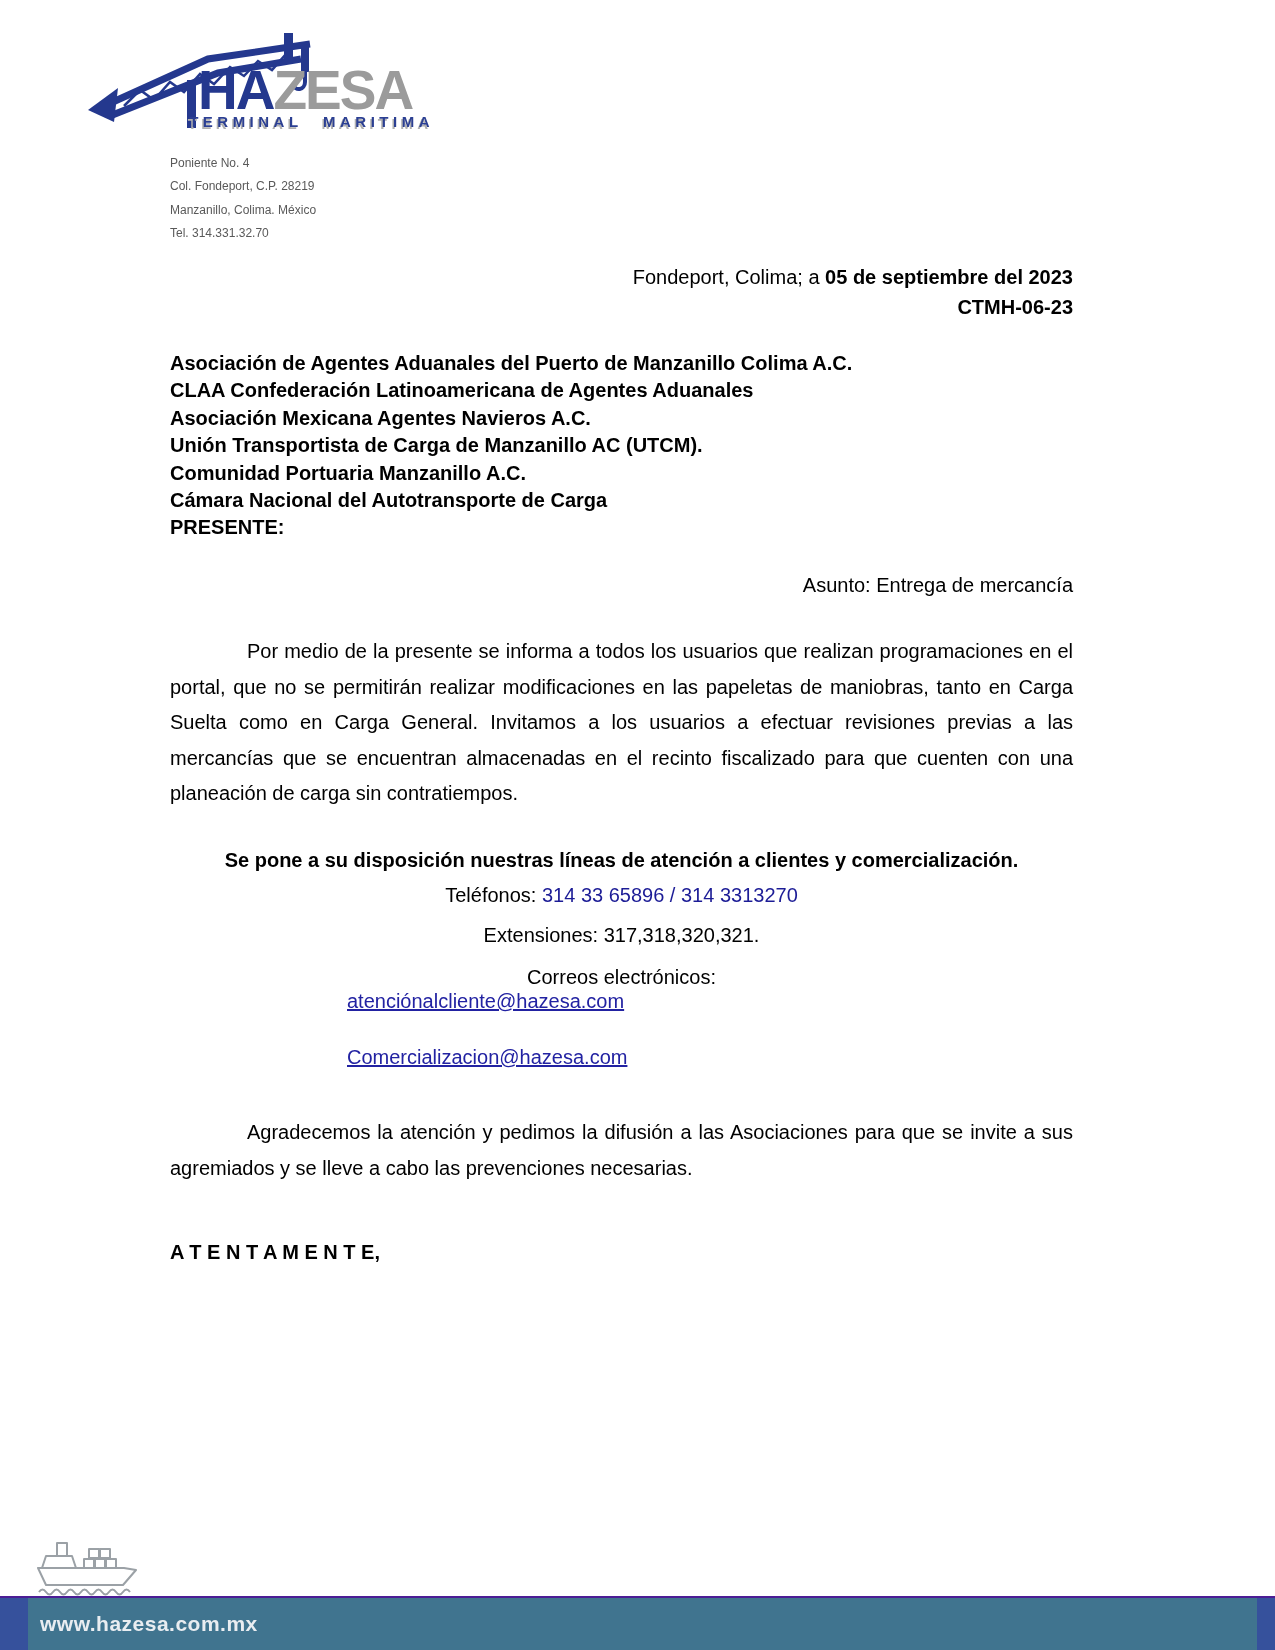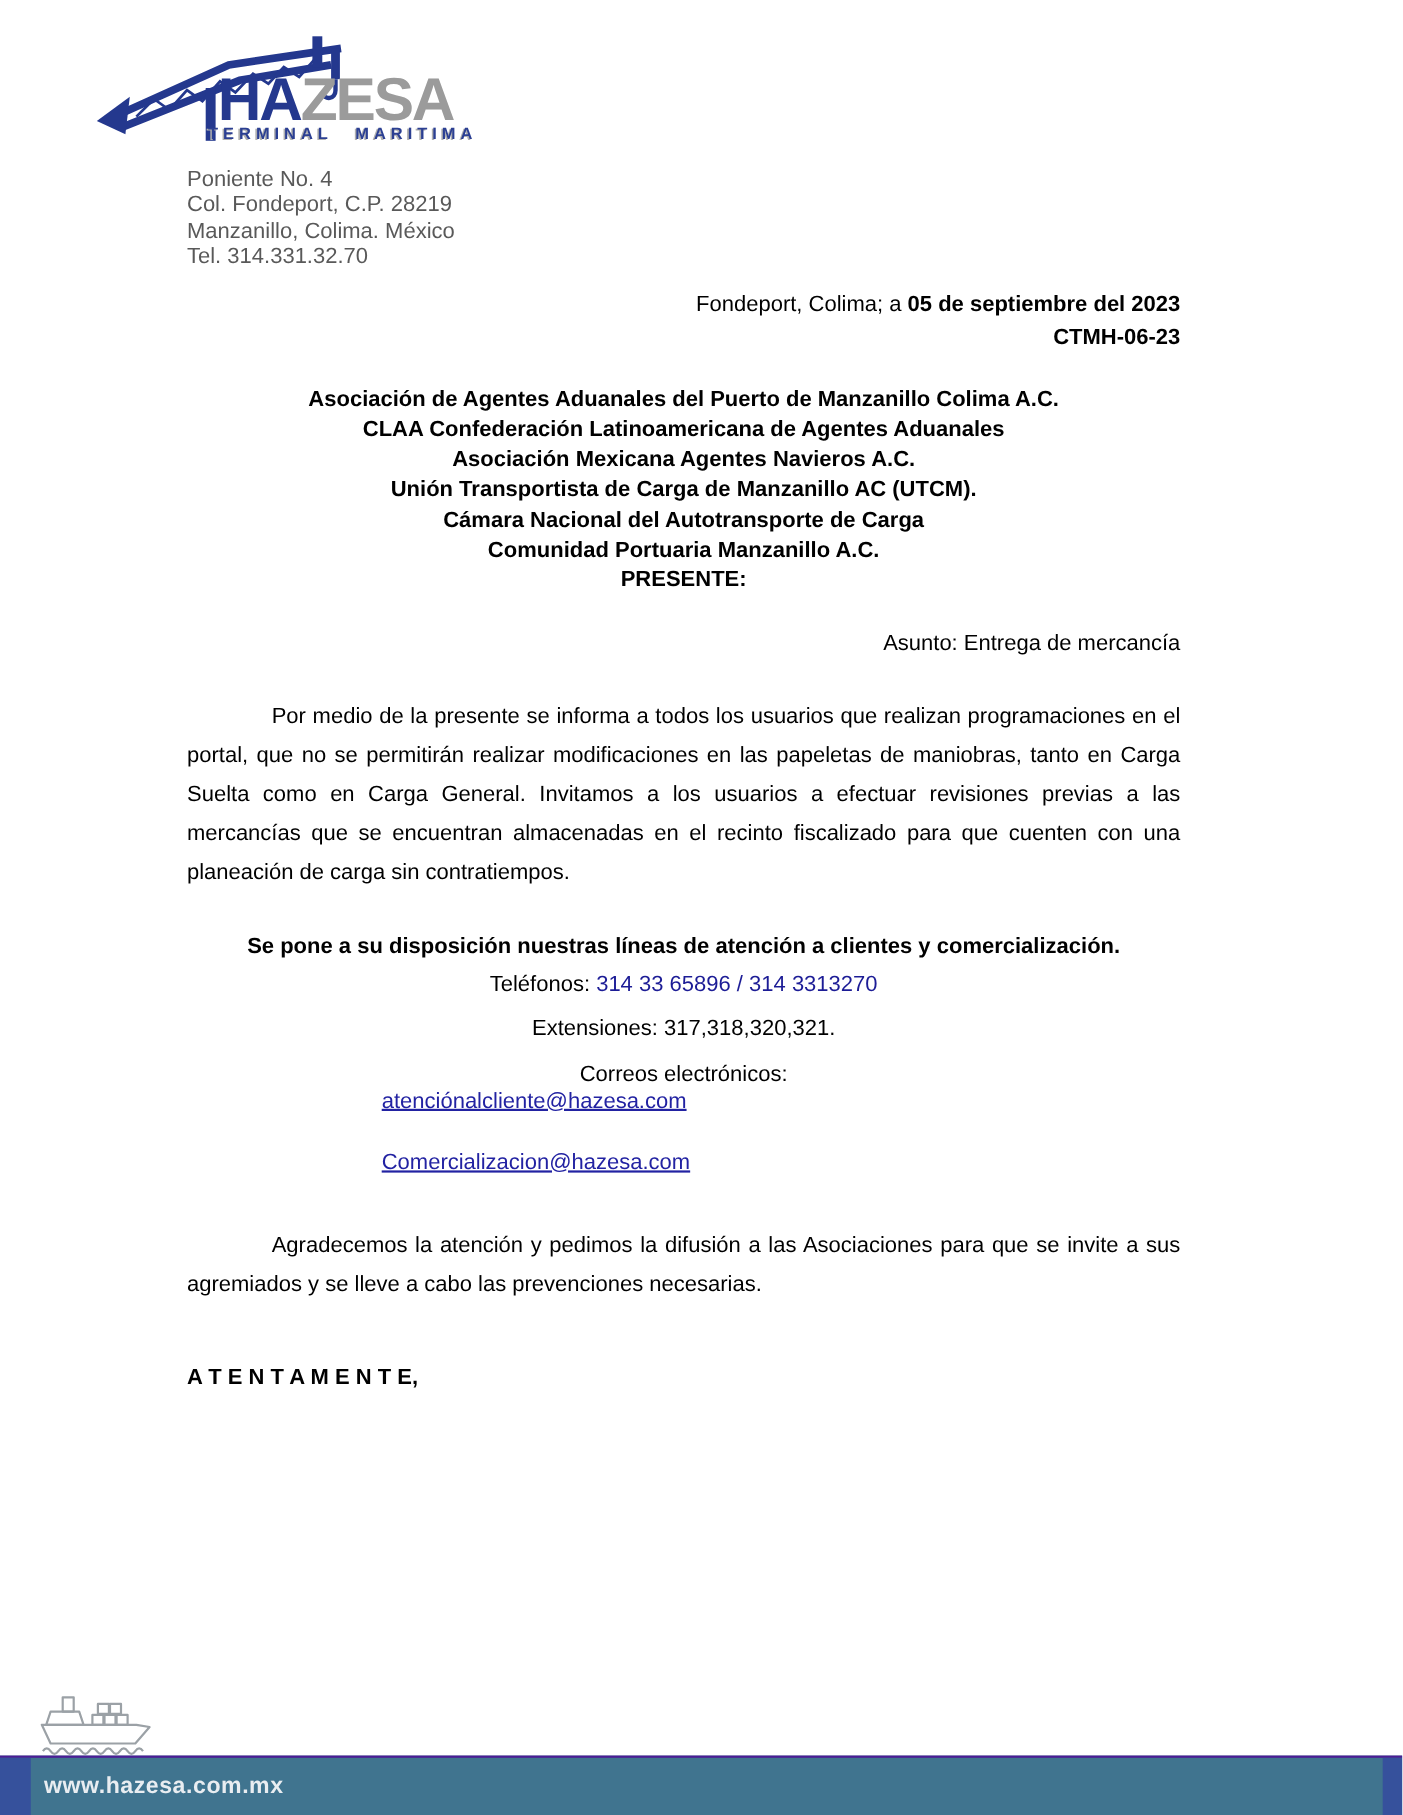--- a/index.html
+++ b/index.html
@@ -26,28 +26,28 @@
   .brand-tagline {
     position:absolute; right:-6px; top:81px;
     font-size:15px; font-weight:bold; color:#2b3f92;
     letter-spacing:4.5px; word-spacing:12px; white-space:nowrap;
     text-shadow:-1.5px 1.5px 0 #b0b0b0;
   }
 
   
   .sender-address {
     position:absolute; left:170px; top:152px;
-    font-size:20px; line-height:23.4px; color:#595959;
+    font-size:12px; line-height:23.4px; color:#595959;
   }
 
   
   .abs { position:absolute; left:170px; width:903px; }
   .dateline { top:262px; text-align:right; font-size:20px; line-height:30px; }
   .dateline .bold { font-weight:bold; }
-  .recipients { top:350px; font-size:20px; font-weight:bold; line-height:27.4px;text-align:center; }
+  .recipients { top:350px; font-size:20px; font-weight:bold; line-height:27.4px; }
   .subject { top:574px; text-align:right; font-size:20px; }
   .para { font-size:20px; text-align:justify; text-indent:77px; }
   .para1 { top:634px; line-height:35.5px; }
   .para2 { top:1114px; line-height:36px; }
 
   .line-20 { font-size:20px; white-space:nowrap;text-align:center; }
   .attention-heading { top:849px; font-weight:bold; }
   .phones-line { top:884px; }
   .phone-numbers { color:#1c1c96; }
   .extensions-line { top:924px; }
@@ -111,22 +111,22 @@
   <div class="abs dateline">
     <div><span>Fondeport, Colima; a </span><span class="bold">05 de septiembre del 2023</span></div>
     <div class="bold">CTMH-06-23</div>
   </div>
 
   <div class="abs recipients">
     <div>Asociación de Agentes Aduanales del Puerto de Manzanillo Colima A.C.</div>
     <div>CLAA Confederación Latinoamericana de Agentes Aduanales</div>
     <div>Asociación Mexicana Agentes Navieros A.C.</div>
     <div>Unión Transportista de Carga de Manzanillo AC (UTCM).</div>
+    <div>Comunidad Portuaria Manzanillo A.C.</div>
     <div>Cámara Nacional del Autotransporte de Carga</div>
-    <div>Comunidad Portuaria Manzanillo A.C.</div>
     <div>PRESENTE:</div>
   </div>
 
   <div class="abs subject">Asunto: Entrega de mercancía</div>
 
   <div class="abs para para1">Por medio de la presente se informa a todos los usuarios que realizan programaciones en el portal, que no se permitirán realizar modificaciones en las papeletas de maniobras, tanto en Carga Suelta como en Carga General. Invitamos a los usuarios a efectuar revisiones previas a las mercancías que se encuentran almacenadas en el recinto fiscalizado para que cuenten con una planeación de carga sin contratiempos.</div>
 
   <div class="abs line-20 attention-heading">Se pone a su disposición nuestras líneas de atención a clientes y comercialización.</div>
 
   <div class="abs line-20 phones-line"><span>Teléfonos: </span><span class="phone-numbers">314 33 65896 / 314 3313270</span></div>

